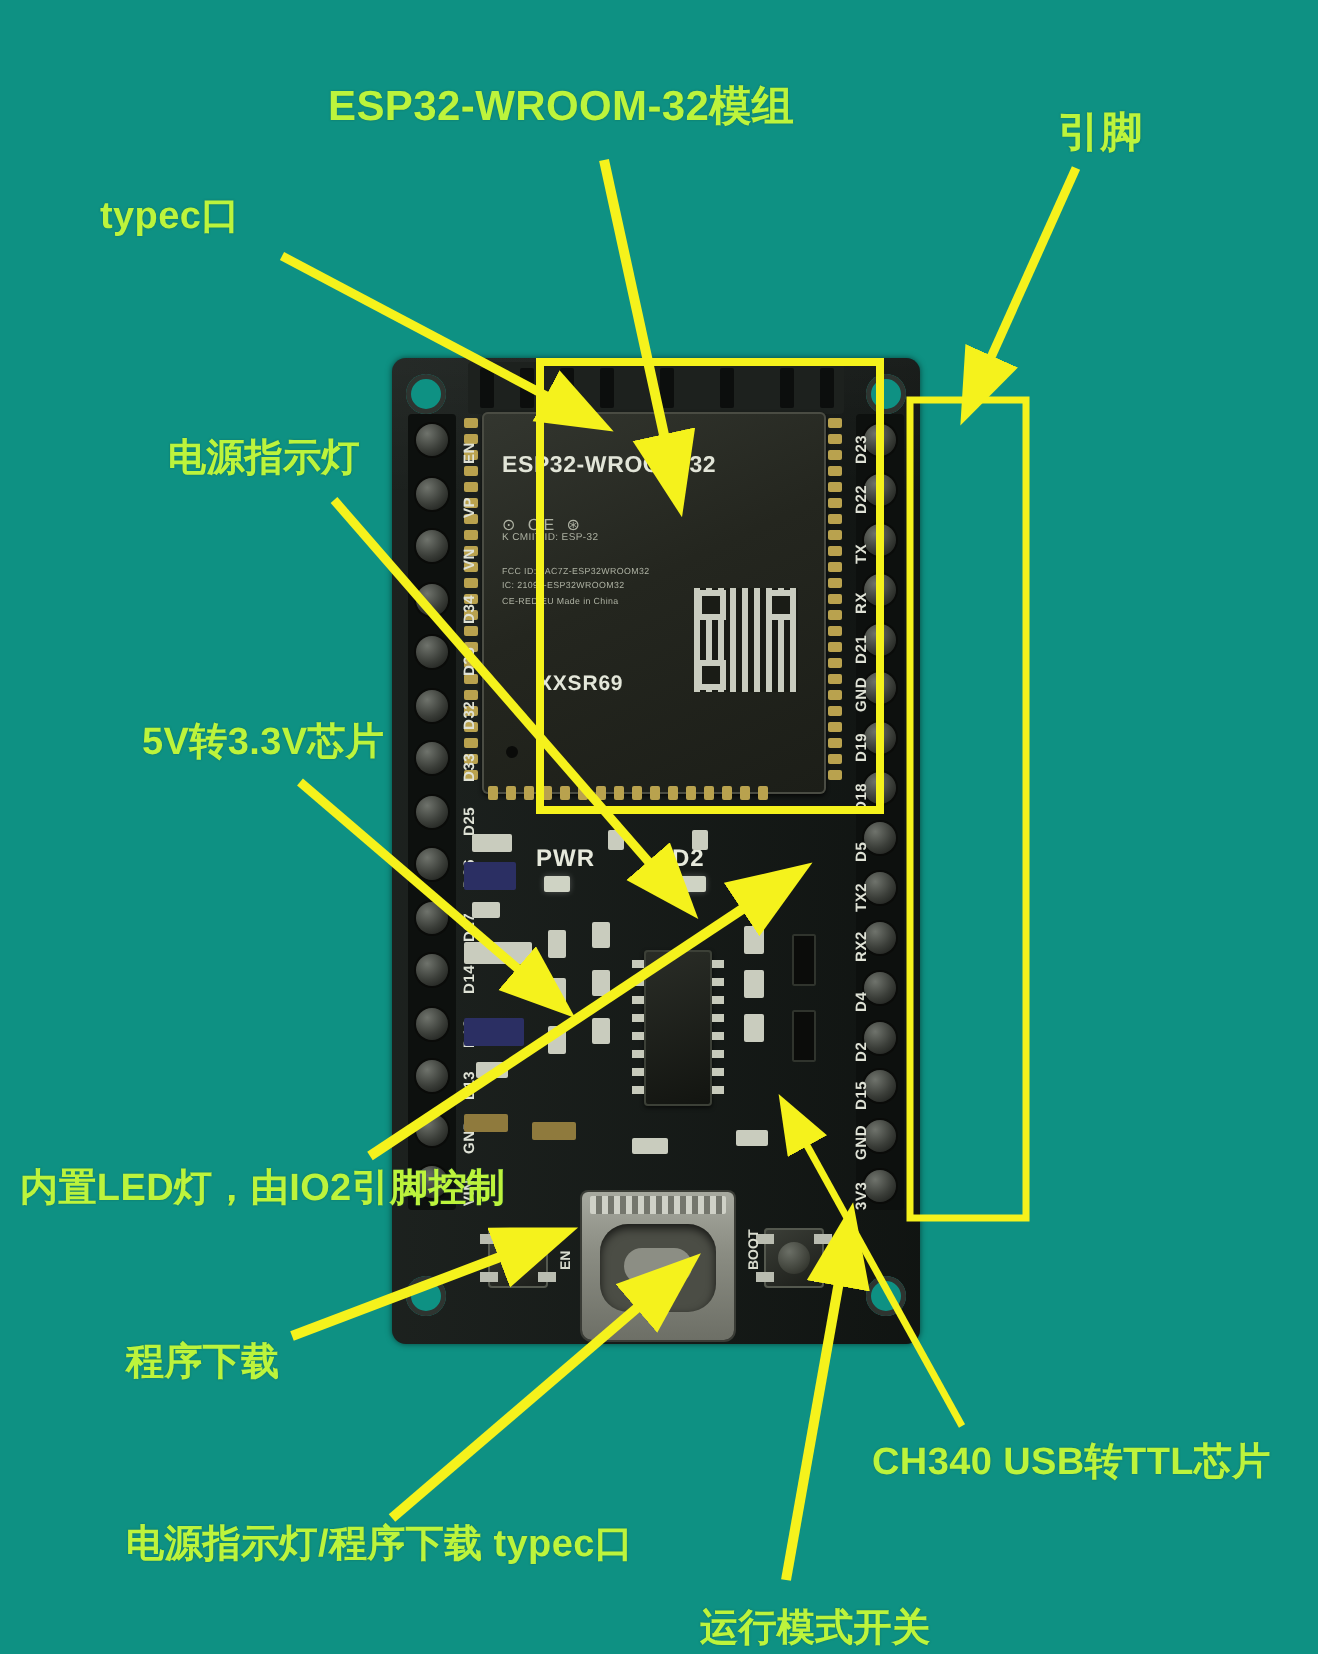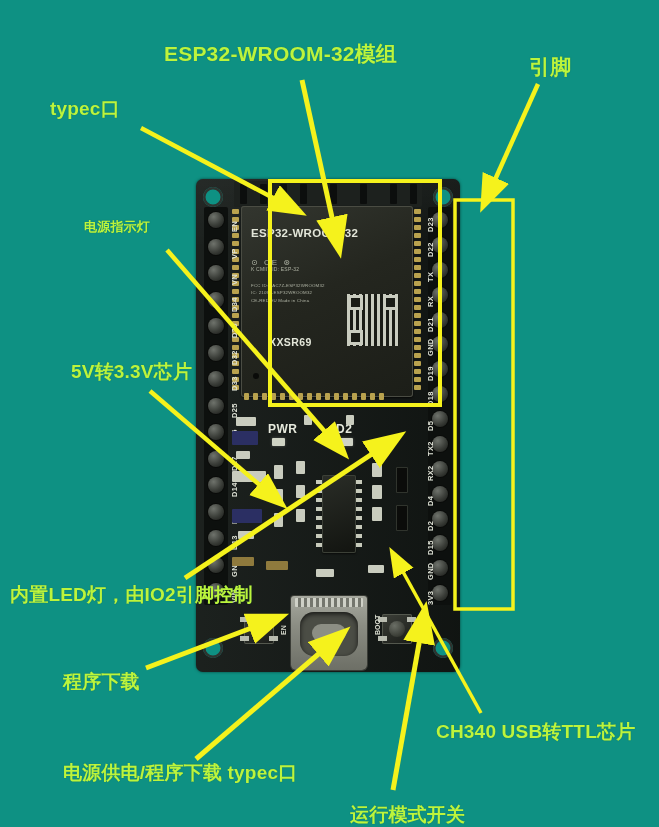--- a/index.html
+++ b/index.html
@@ -581,27 +581,27 @@
 
     <path d="M393,790 L420,638" stroke="#f5f21c" stroke-width="5" fill="none" marker-end="url(#ah)"></path>
   </svg>
 
   <div class="anno" style="left:164px; top:42px; font-size:21px;">ESP32-WROOM-32模组</div>
 
   <div class="anno" style="left:529px; top:55px; font-size:21px;">引脚</div>
 
   <div class="anno" style="left:50px; top:99px; font-size:19px;">typec口</div>
 
-  <div class="anno" style="left:84px; top:220px; font-size:13px;">电源指示灯</div>
+  <div class="anno" style="left:84px; top:220px; font-size:19px;">电源指示灯</div>
 
   <div class="anno" style="left:71px; top:362px; font-size:19px;">5V转3.3V芯片</div>
 
   <div class="anno" style="left:10px; top:585px; font-size:19px;">内置LED灯，由IO2引脚控制</div>
 
   <div class="anno" style="left:63px; top:672px; font-size:19px;">程序下载</div>
 
-  <div class="anno" style="left:63px; top:763px; font-size:19px;">电源供电/程序下载 typec口</div>
+  <div class="anno" style="left:63px; top:763px; font-size:19px;">电源指示灯/程序下载 typec口</div>
 
   <div class="anno" style="left:436px; top:722px; font-size:19px;">CH340 USB转TTL芯片</div>
 
   <div class="anno" style="left:350px; top:805px; font-size:19px;">运行模式开关</div>
 
 </div>
 
 </body></html>

